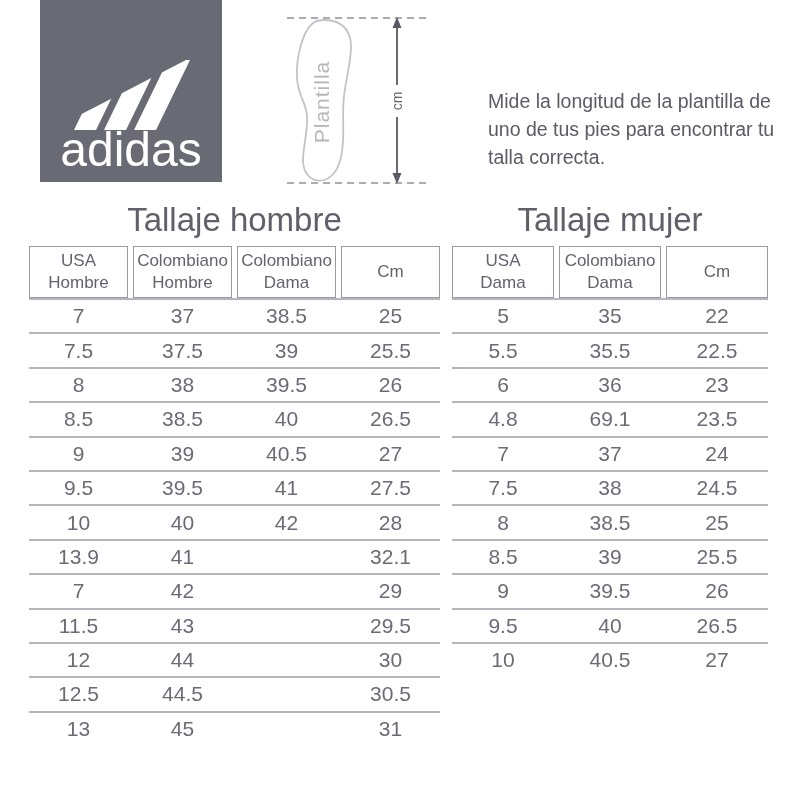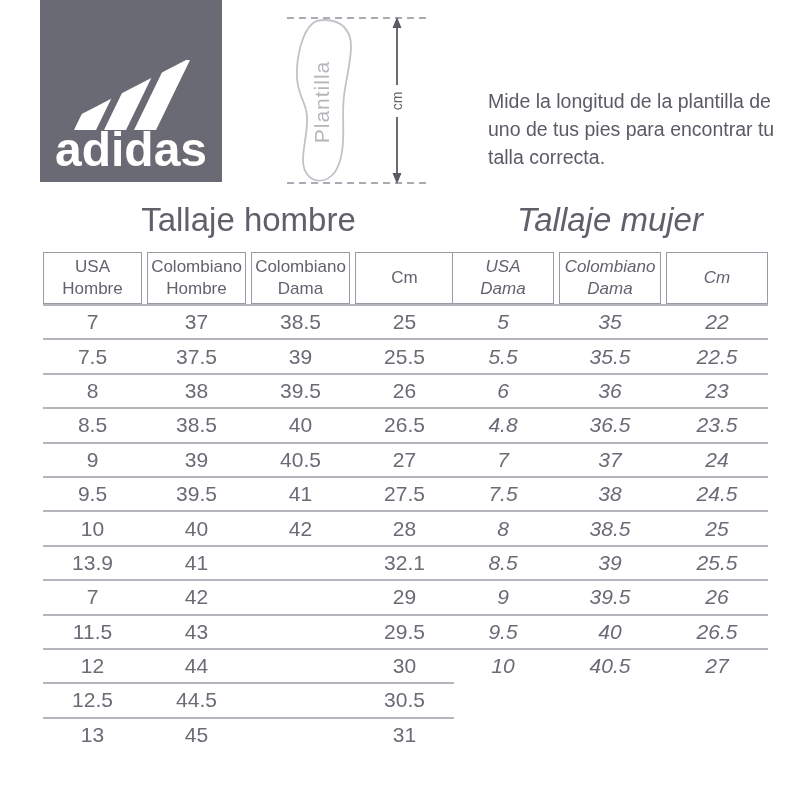--- a/index.html
+++ b/index.html
@@ -12,44 +12,44 @@
   .stage { position: absolute; left: 0; top: 0; width: 800px; height: 800px; }
 
   
   .logo-box {
     position: absolute; left: 40px; top: 0; width: 182px; height: 182px;
     background: #6a6a75;
   }
   .logo-stripes { position: absolute; left: 34px; top: 60px; width: 118px; height: 70px; }
   .wordmark {
     position: absolute; left: 0; bottom: 8px; width: 100%;
-    text-align: center; color: #ffffff; font-weight: bold;
+    text-align: center; color: #ffffff; font-weight: normal;
     font-size: 48px; letter-spacing: 0px; line-height: 1;
   }
 
   
   .insole-diagram { position: absolute; left: 285px; top: 8px; width: 146px; height: 182px; }
 
   
   .instructions {
     position: absolute; left: 488px; top: 87px; width: 302px;
     font-size: 19.5px; line-height: 1.44; color: #5b5b65;
   }
 
   
   .section { position: absolute; top: 198px; }
-  .section.men   { left: 43px;  width: 411px; }
-  .section.women { left: 452px; width: 316px; font-style: italic; }
+  .section.men   { left: 29px;  width: 411px; }
+  .section.women { left: 452px; width: 316px; }
 
   .section-title {
     text-align: center; font-size: 33px; color: #60606b;
     height: 46px; line-height: 44px; font-weight: 400;
   }
   .header-row {
-    display: grid; gap: 5px; margin-top: 8px; height: 52px;
+    display: grid; gap: 5px; margin-top: 2px; height: 52px;
   }
   .men   .header-row { grid-template-columns: repeat(4, 1fr); }
   .women .header-row { grid-template-columns: repeat(3, 1fr); }
   .hbox {
     border: 1.5px solid #9a9aa4; background: #ffffff;
     display: flex; flex-direction: column; justify-content: center;
     text-align: center; font-size: 17px; line-height: 1.3; color: #63636e;
   }
   .hbox span { display: block; }
 
@@ -241,21 +241,21 @@
           <div class="tcell">35.5</div>
           <div class="tcell">22.5</div>
         </div>
         <div class="trow">
           <div class="tcell">6</div>
           <div class="tcell">36</div>
           <div class="tcell">23</div>
         </div>
         <div class="trow">
           <div class="tcell">4.8</div>
-          <div class="tcell">36.5</div>
+          <div class="tcell">69.1</div>
           <div class="tcell">23.5</div>
         </div>
         <div class="trow">
           <div class="tcell">7</div>
           <div class="tcell">37</div>
           <div class="tcell">24</div>
         </div>
         <div class="trow">
           <div class="tcell">7.5</div>
           <div class="tcell">38</div>

